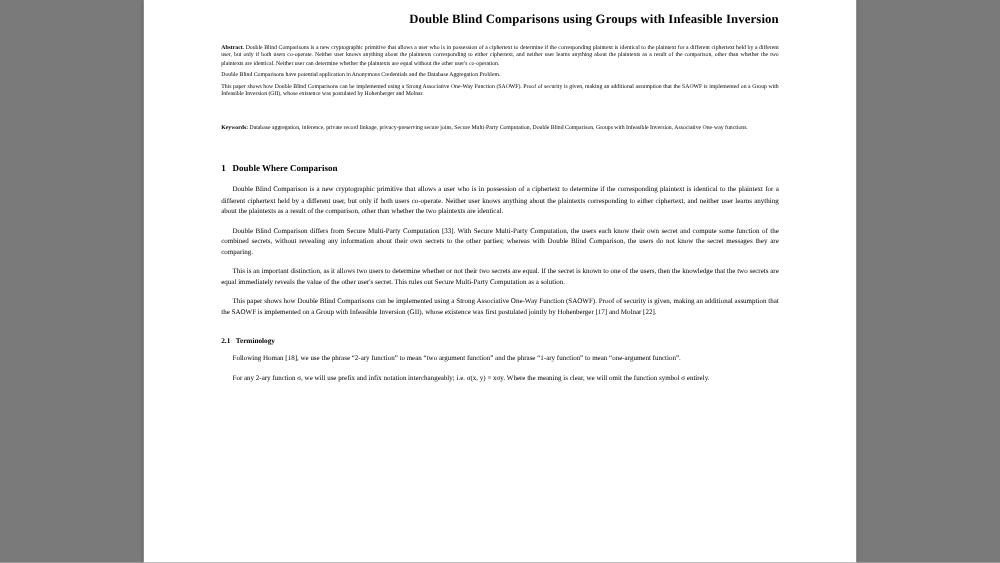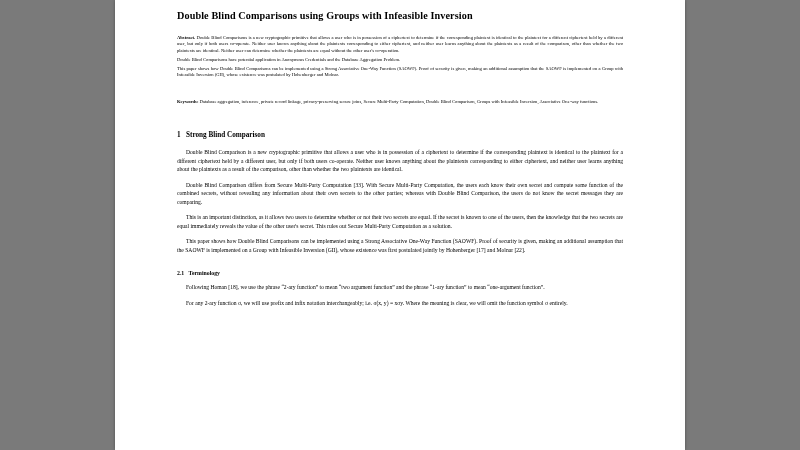--- a/index.html
+++ b/index.html
@@ -23,21 +23,21 @@
     box-shadow: 0 0 3px rgba(0,0,0,0.35);
     overflow: hidden;
   }
   .content {
     padding: 6px 62px 0 62px;
     box-sizing: border-box;
   }
   .title {
     font-size: 10.2px;
     font-weight: bold;
-    text-align: left;
+    text-align: right;
     line-height: 1.25;
     margin: 4px 0 12px 0;
     color: #000;
     letter-spacing: 0.1px;
   }
   .abstract {
     font-size: 4.6px;
     line-height: 1.42;
     text-align: justify;
     color: #000;
@@ -95,21 +95,21 @@
       <p>Double Blind Comparisons have potential application in Anonymous Credentials and the Database Aggregation Problem.</p>
       <p>This paper shows how Double Blind Comparisons can be implemented using a Strong Associative One-Way Function (SAOWF). Proof of security is given, making an additional assumption that the SAOWF is implemented on a Group with Infeasible Inversion (GII), whose existence was postulated by Hohenberger and Molnar.</p>
     </div>
 
     <div class="keywords">
       <span class="klabel">Keywords:</span>
       <span>Database aggregation, inference, private record linkage, privacy-preserving secure joins, Secure Multi-Party Computation, Double Blind Comparison, Groups with Infeasible Inversion, Associative One-way functions.</span>
     </div>
 
     <h2 class="section">
-      <span>1</span>&nbsp;&nbsp;&nbsp;<span>Strong Blind Comparison</span>
+      <span>1</span>&nbsp;&nbsp;&nbsp;<span>Double Where Comparison</span>
     </h2>
 
     <div class="body-text">
       <p>Double Blind Comparison is a new cryptographic primitive that allows a user who is in possession of a ciphertext to determine if the corresponding plaintext is identical to the plaintext for a different ciphertext held by a different user, but only if both users co-operate. Neither user knows anything about the plaintexts corresponding to either ciphertext, and neither user learns anything about the plaintexts as a result of the comparison, other than whether the two plaintexts are identical.</p>
       <p>Double Blind Comparison differs from Secure Multi-Party Computation [33]. With Secure Multi-Party Computation, the users each know their own secret and compute some function of the combined secrets, without revealing any information about their own secrets to the other parties; whereas with Double Blind Comparison, the users do not know the secret messages they are comparing.</p>
       <p>This is an important distinction, as it allows two users to determine whether or not their two secrets are equal. If the secret is known to one of the users, then the knowledge that the two secrets are equal immediately reveals the value of the other user's secret. This rules out Secure Multi-Party Computation as a solution.</p>
       <p>This paper shows how Double Blind Comparisons can be implemented using a Strong Associative One-Way Function (SAOWF). Proof of security is given, making an additional assumption that the SAOWF is implemented on a Group with Infeasible Inversion (GII), whose existence was first postulated jointly by Hohenberger [17] and Molnar [22].</p>
     </div>
 
 

